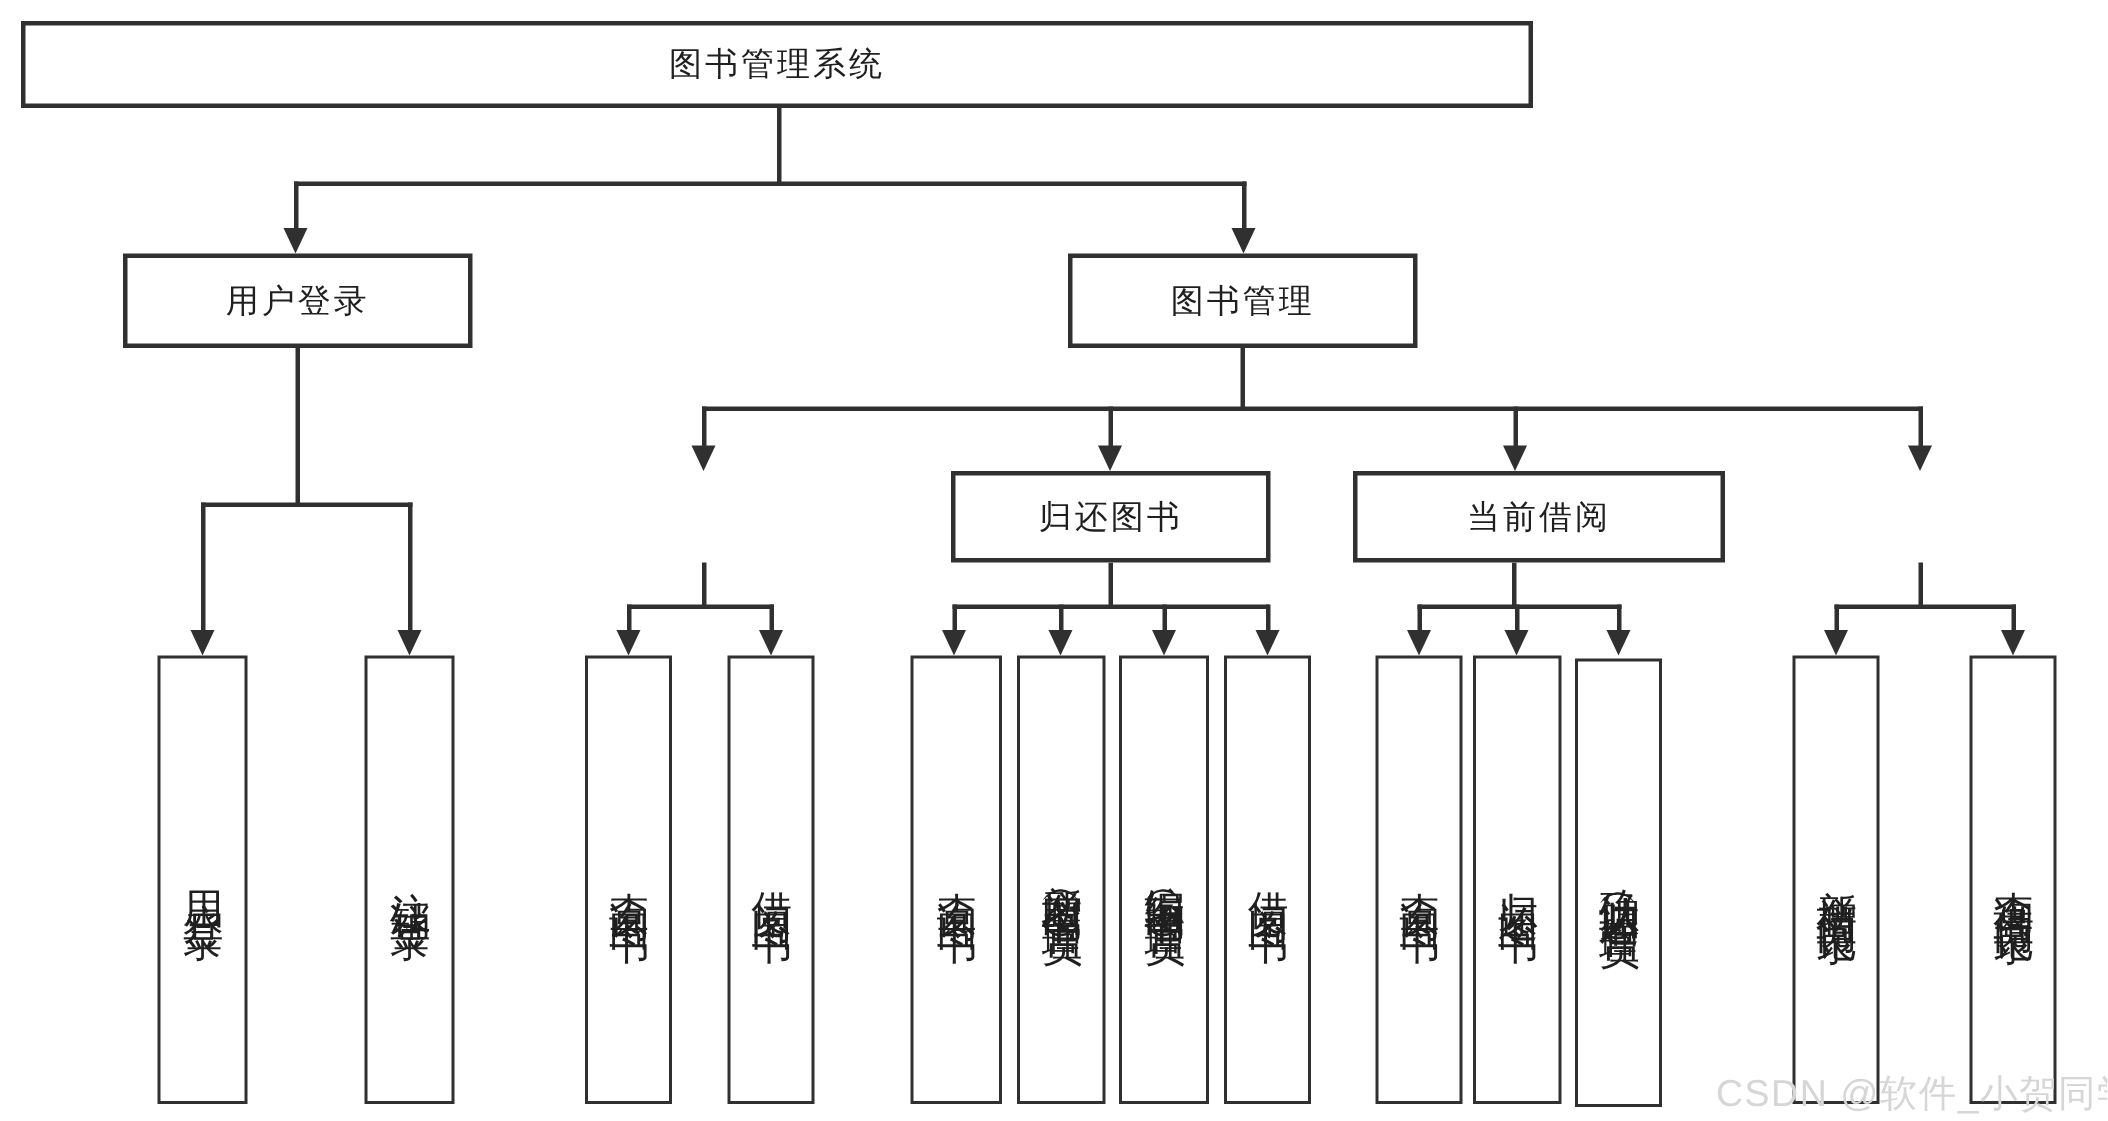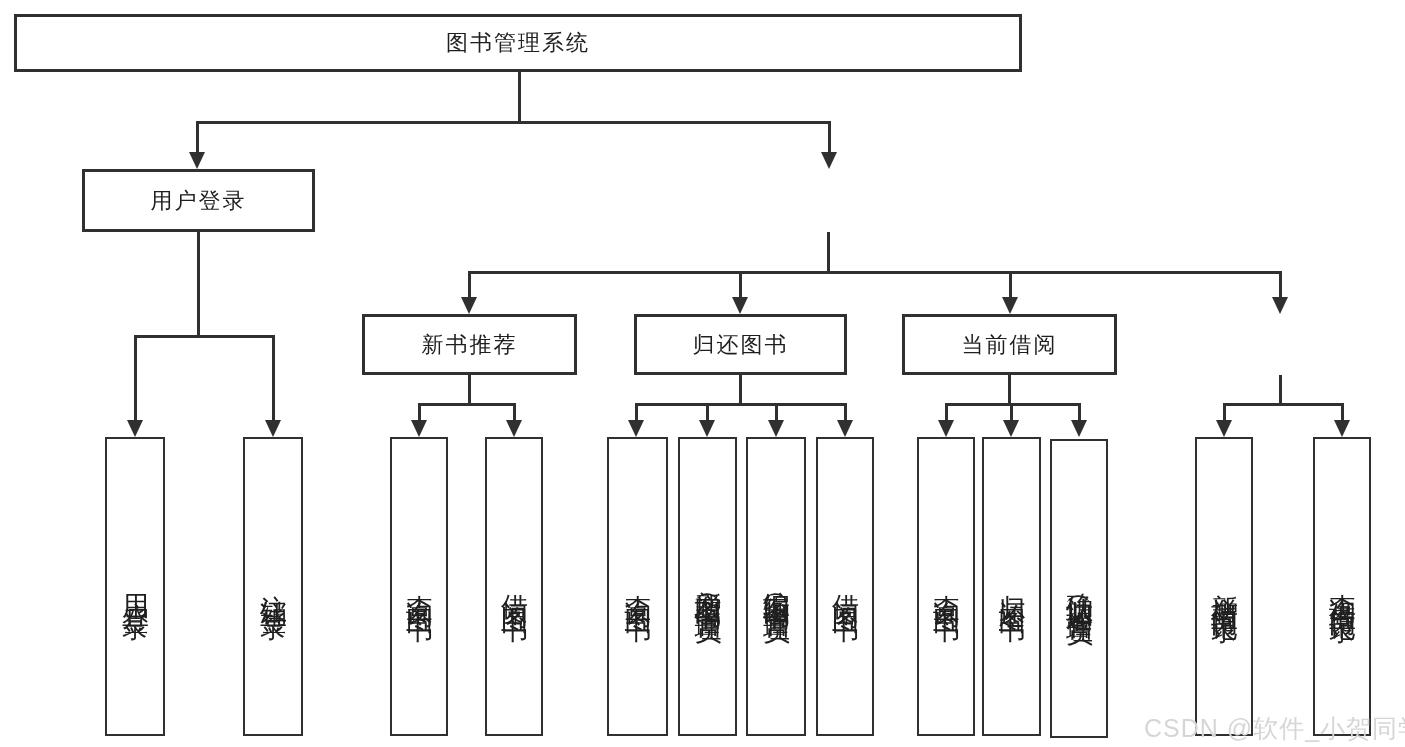--- a/index.html
+++ b/index.html
@@ -99,28 +99,28 @@
   <div class="arrow" style="left:1216px;top:420px"></div>
   <div class="arrow" style="left:1334px;top:420px"></div>
 
   <div class="box" style="left:14px;top:14px;width:1008px;height:58px">
     <span>图书管理系统</span>
   </div>
 
   <div class="box" style="left:82px;top:169px;width:233px;height:63px">
     <span>用户登录</span>
   </div>
+  <div class="box" style="left:712px;top:169px;width:233px;height:63px">
+    <span>图书管理</span>
+  </div>
 
-  <div class="box" style="left:362px;top:314px;width:215px;height:61px">
-    <span>新书推荐</span>
-  </div>
   <div class="box" style="left:634px;top:314px;width:213px;height:61px">
     <span>归还图书</span>
   </div>
-  <div class="box" style="left:902px;top:314px;width:215px;height:61px">
+  <div class="box" style="left:902px;top:314px;width:248px;height:61px">
     <span>当前借阅</span>
   </div>
 
   <div class="box leaf" style="left:105px;top:437px;width:60px;height:299px">
     <span class="vtext">用户登录</span>
   </div>
   <div class="box leaf" style="left:243px;top:437px;width:60px;height:299px">
     <span class="vtext">注销登录</span>
   </div>
 

